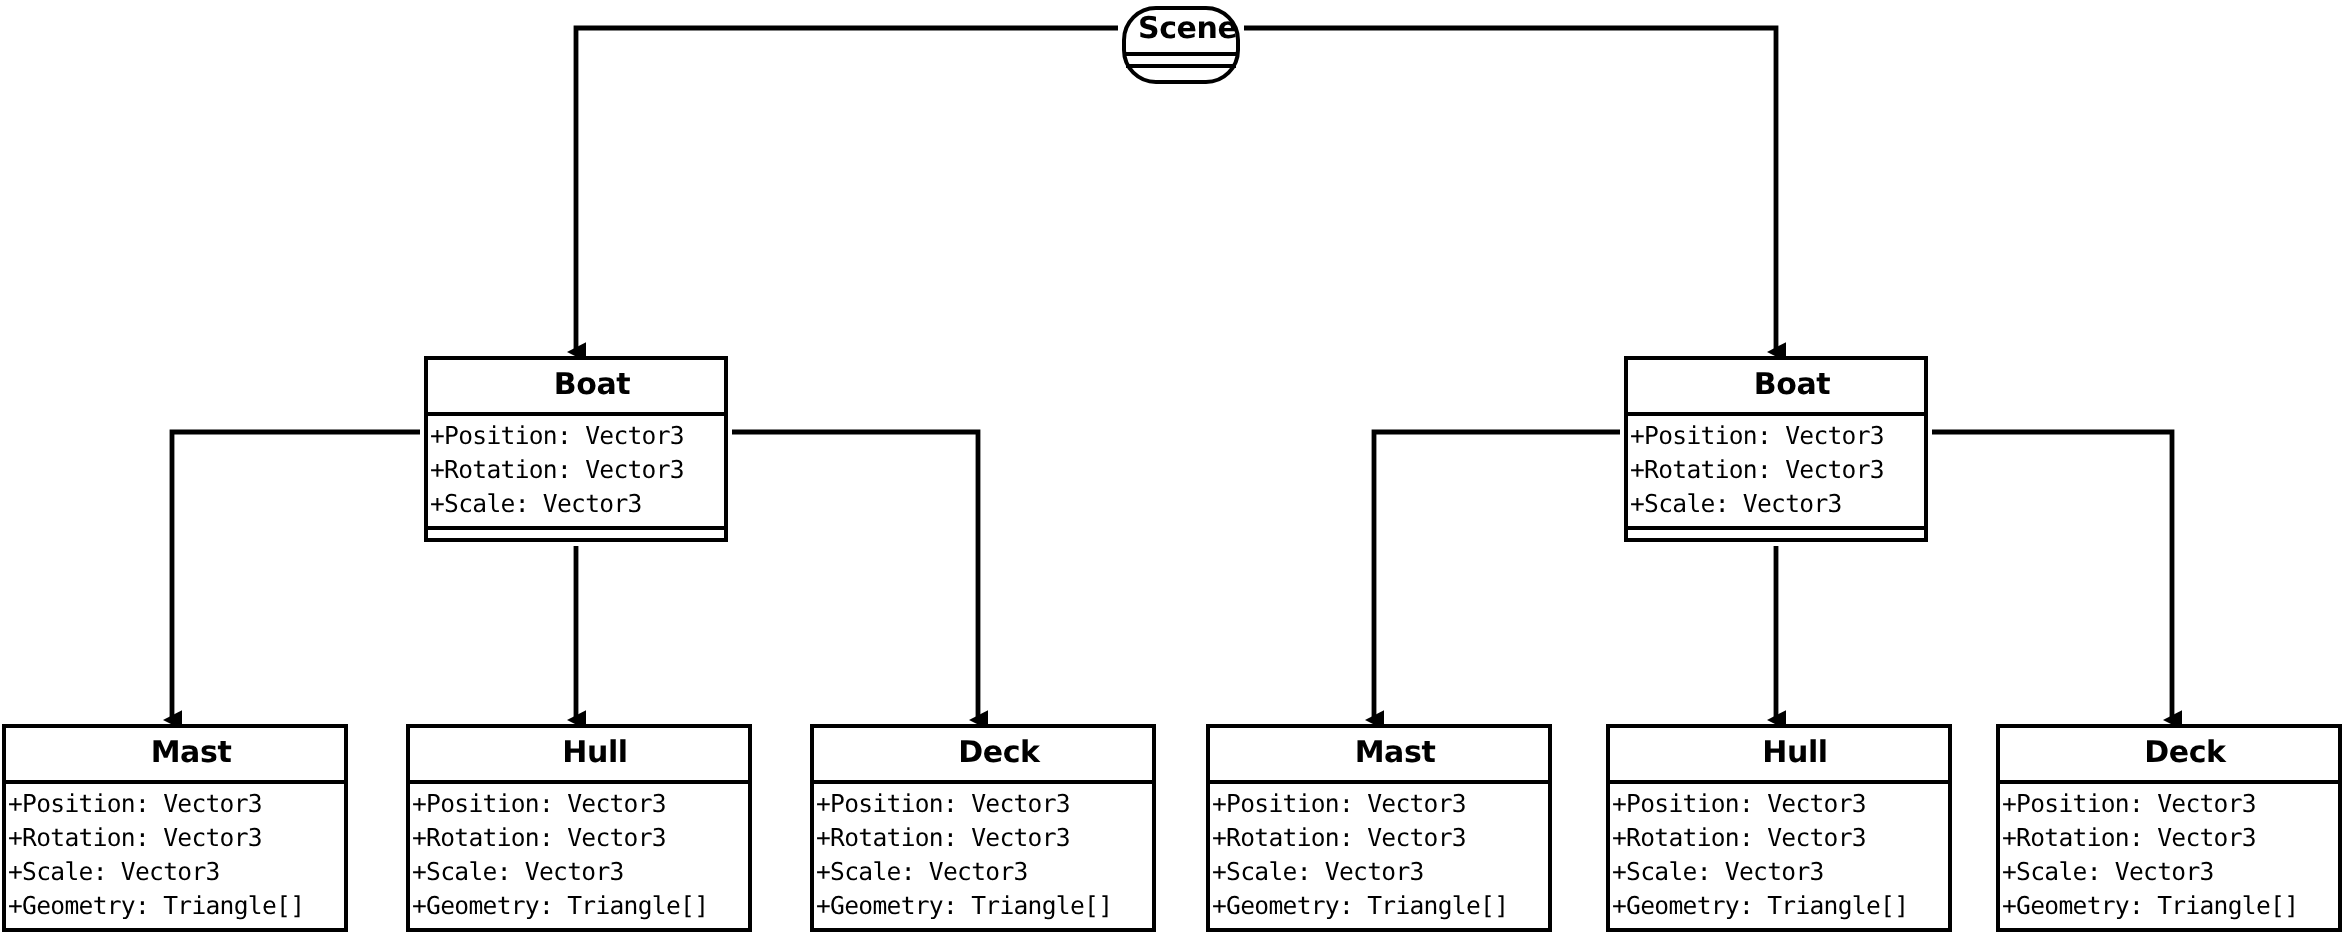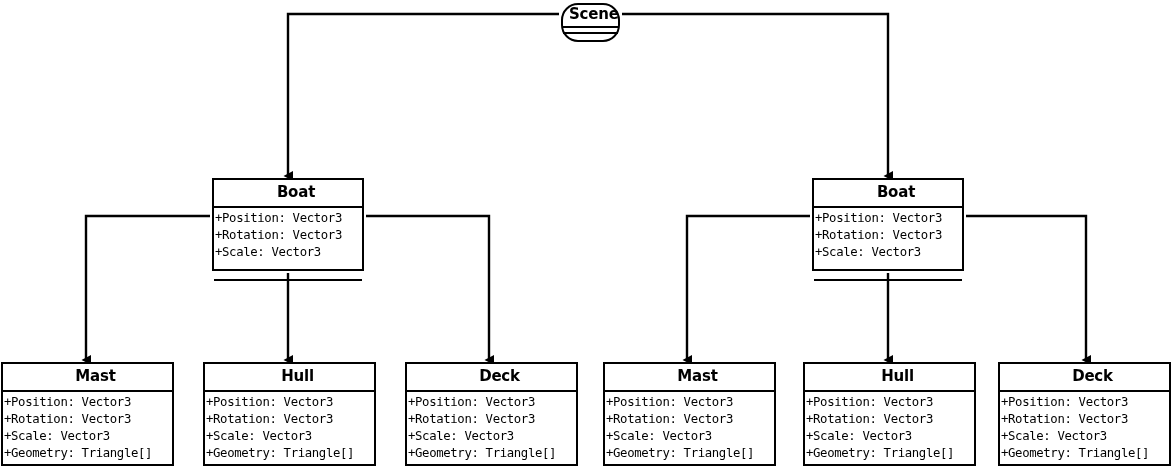--- a/index.html
+++ b/index.html
@@ -41,21 +41,21 @@
     line-height: 1;
     color: #000000;
     padding: 5px 2px 6px 18px;
     border-bottom: 2px solid #000000;
     white-space: nowrap;
     letter-spacing: -0.2px;
   }
   .uml-attrs {
     box-sizing: border-box;
     border-bottom: 2px solid #000000;
-    padding: 2px 0 18px 1px;
+    padding: 2px 0 2px 1px;
     display: flex;
     flex-direction: column;
   }
   .uml-attr {
     font-family: "DejaVu Sans Mono", monospace;
     font-size: 12.3px;
     line-height: 17px;
     color: #000000;
     white-space: nowrap;
     letter-spacing: -0.35px;

